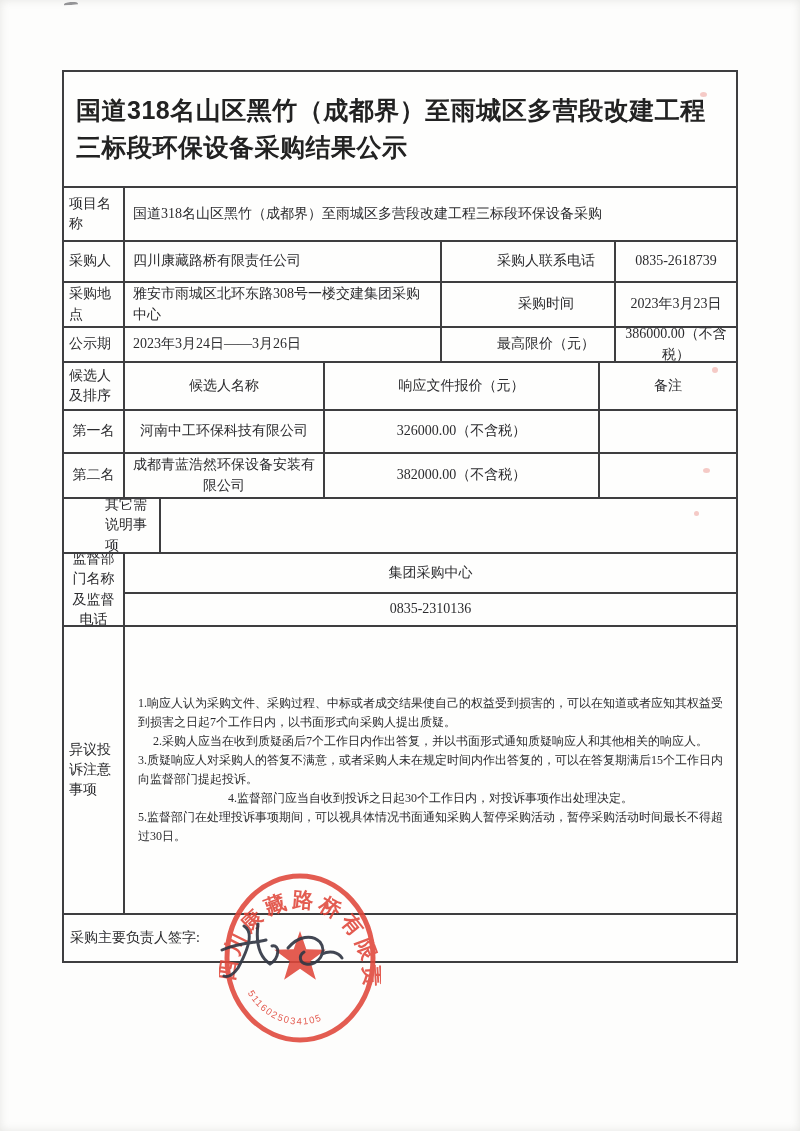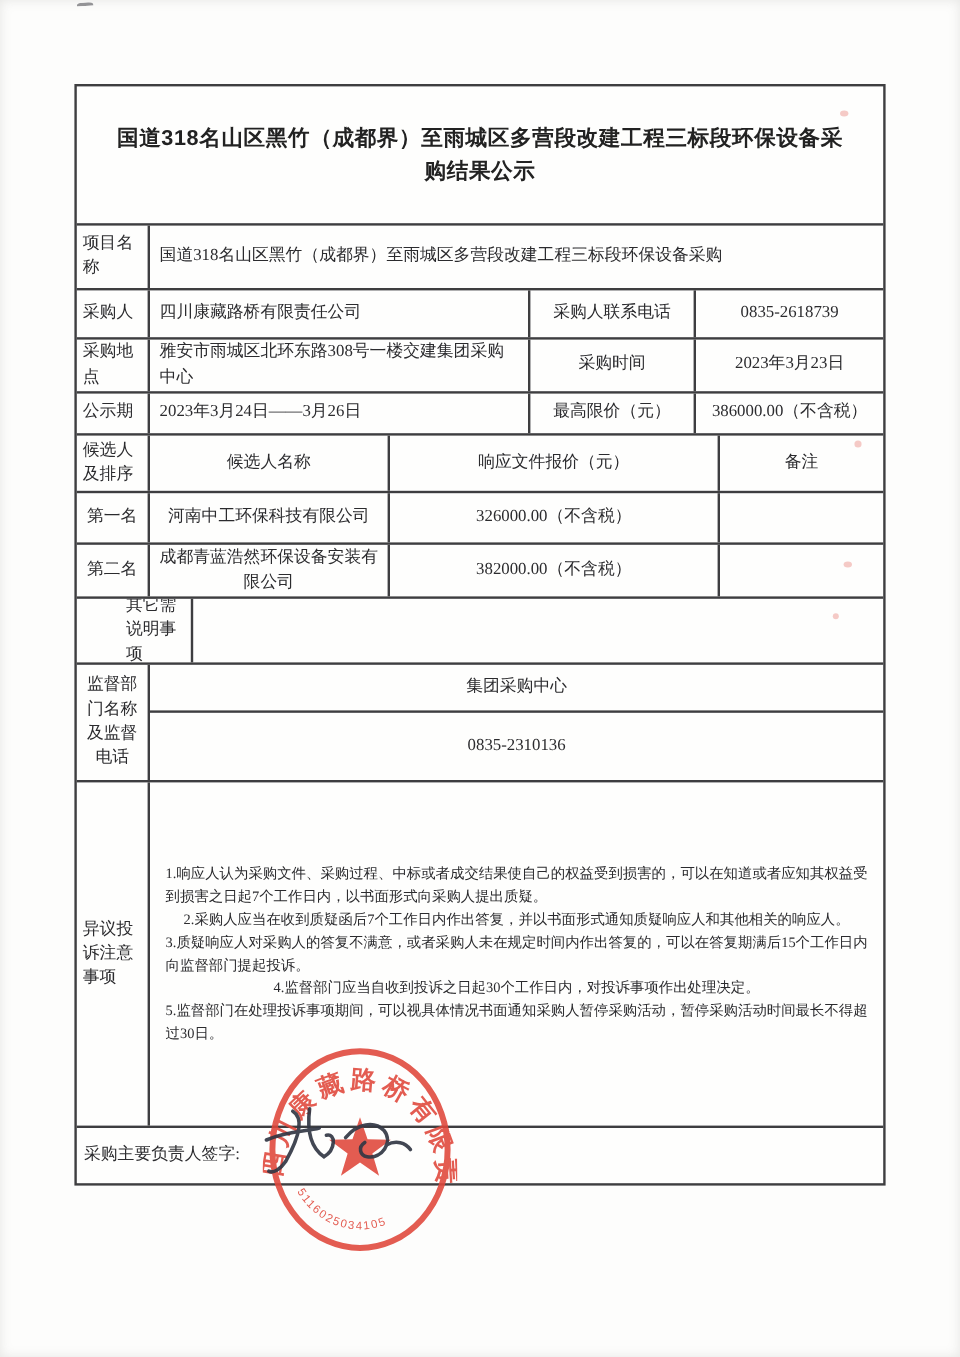--- a/index.html
+++ b/index.html
@@ -38,43 +38,43 @@
     font-size:14px;line-height:1.45;
     padding:3px 8px;
     border-right:2px solid var(--line);
     overflow:hidden;
   }
   .cell:last-child{border-right:none;}
   .c-center{justify-content:center;text-align:center;}
   .c-left{justify-content:flex-start;text-align:left;}
   .w-label{width:61px;flex:none;padding:3px 5px;}
   .w-val2{width:317px;flex:none;}
-  .w-key3{width:138px;flex:none;}
+  .w-key3{width:138px;flex:none;margin-left:36px;}
   .w-last{flex:1;}
   .w-cname{width:200px;flex:none;}
   .w-cprice{width:275px;flex:none;}
 
   .r-title{height:116px;}
   .title-cell{
     width:100%;border-right:none;
-    justify-content:center;text-align:center;
+    justify-content:center;text-align:left;
     font-family:"Liberation Sans","DejaVu Sans",sans-serif;
-    font-weight:bold;font-size:18px;line-height:1.5;
+    font-weight:bold;font-size:25px;line-height:1.5;
     letter-spacing:.5px;color:#222;
-    padding:0 28px;
+    padding:0 12px;
   }
   .r-project{height:54px;}
   .r-purchaser{height:41px;}
   .r-location{height:45px;}
   .r-publicity{height:35px;}
   .r-candhdr{height:48px;}
   .r-cand1{height:43px;}
   .r-cand2{height:45px;}
   .r-other{height:55px;padding-left:36px;}
-  .r-supervisor{height:98px;}
+  .r-supervisor{height:73px;}
   .sup-stack{flex:1;display:flex;flex-direction:column;}
   .sup-stack .cell{border-right:none;width:100%;}
   .sup-top{height:40px;border-bottom:2px solid var(--line);}
   .sup-bottom{flex:1;}
   .r-objection{height:288px;}
   .objection-text{
     flex:1;display:flex;flex-direction:column;justify-content:center;
     padding:10px 13px;border-right:none;
   }
   .objection-text p{font-size:12px;line-height:1.58;text-align:justify;}

